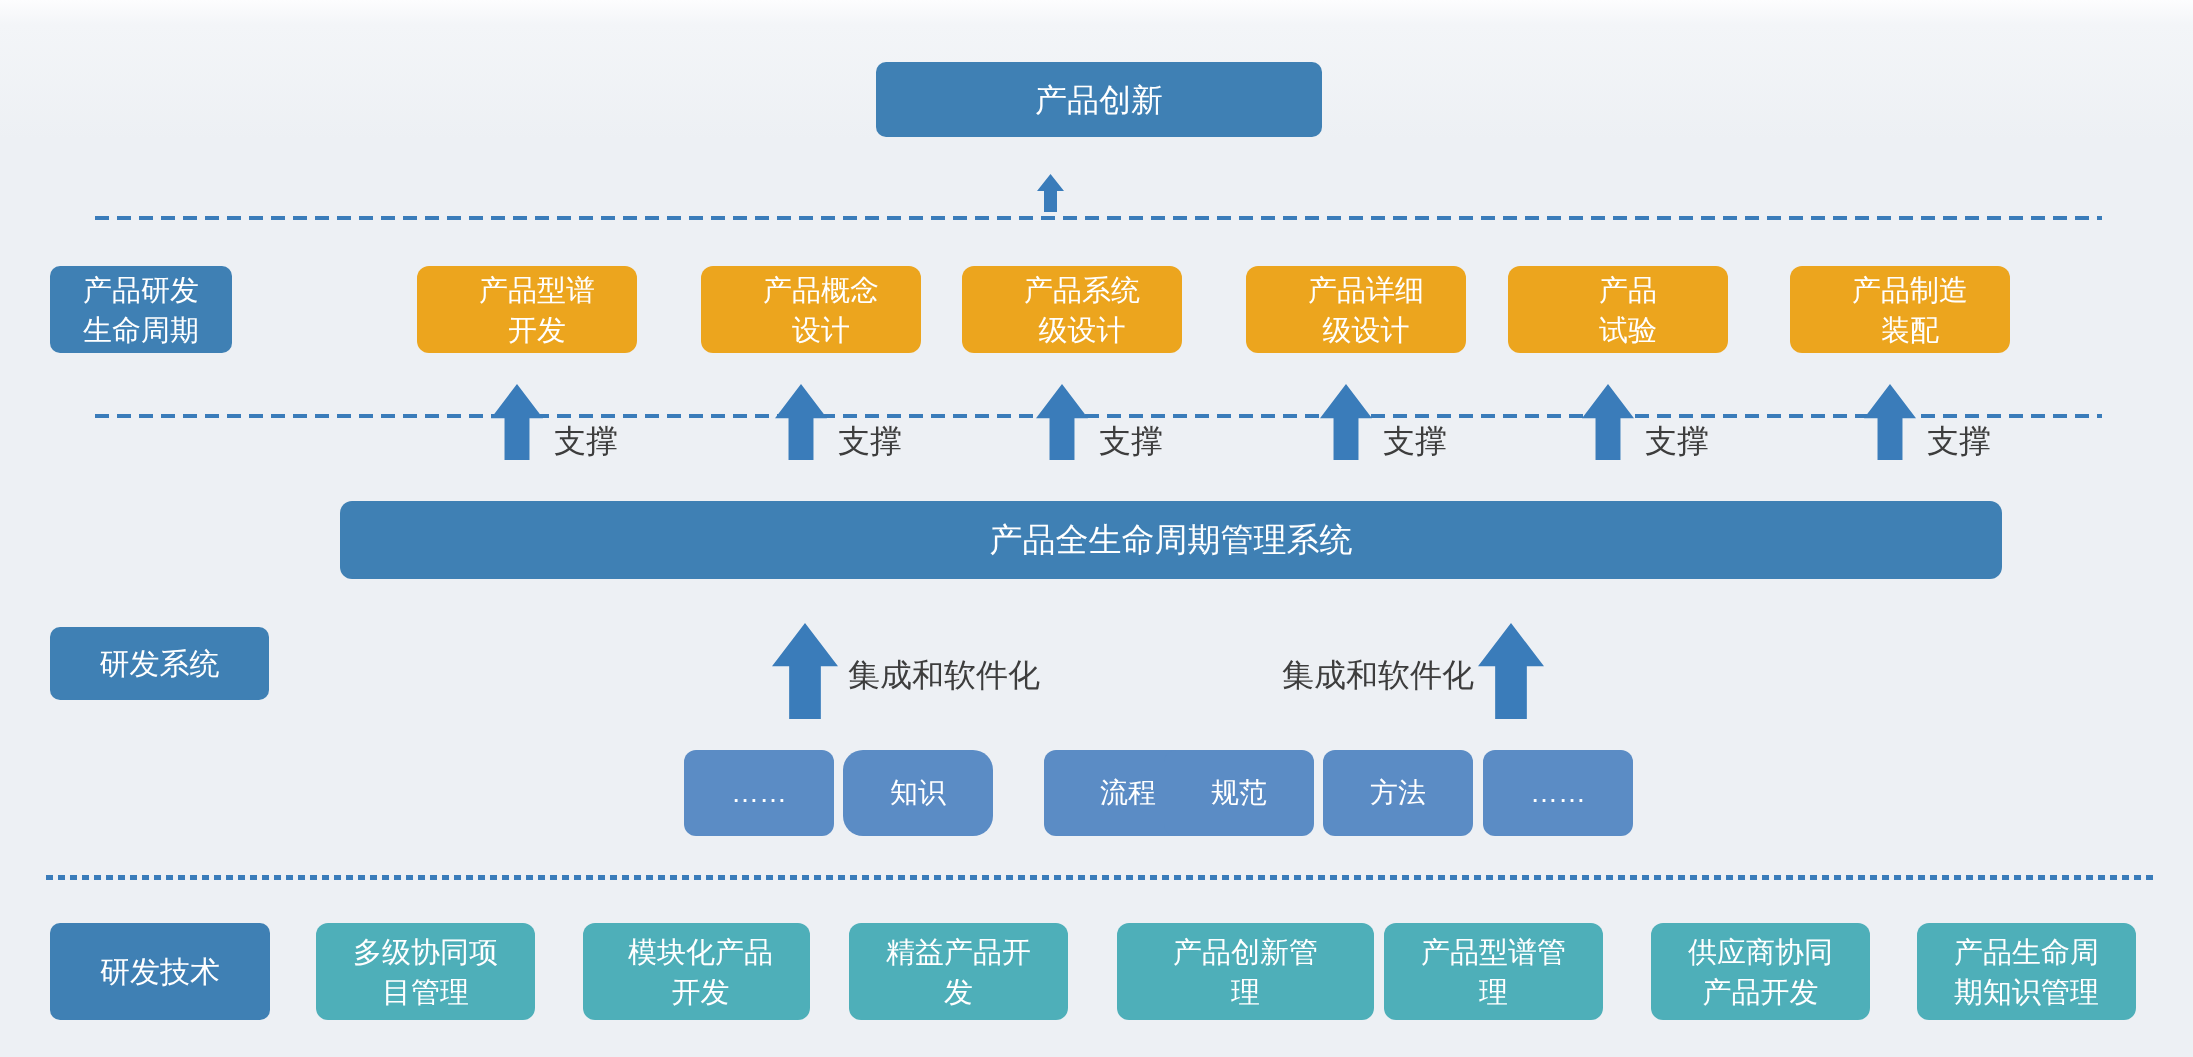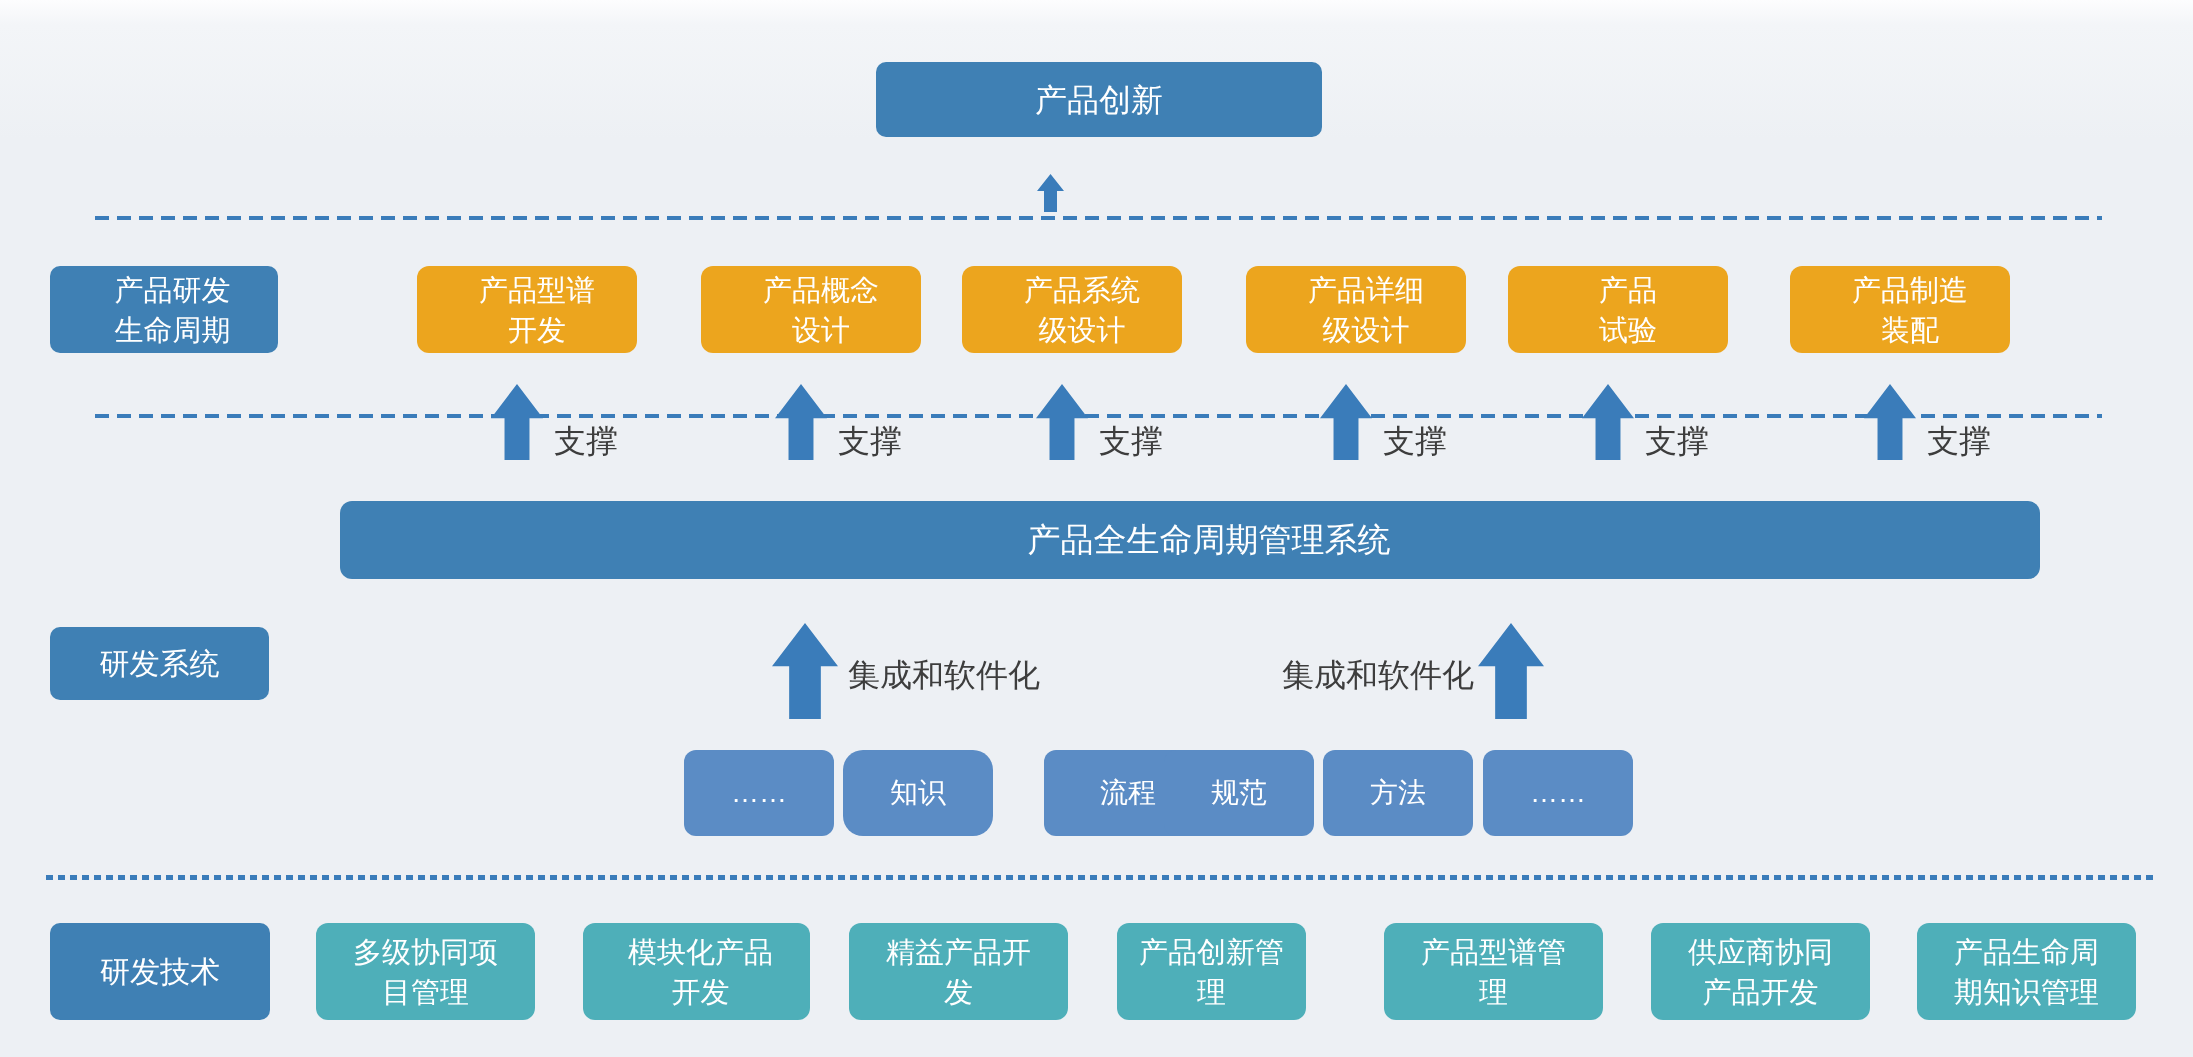--- a/index.html
+++ b/index.html
@@ -60,21 +60,21 @@
 
 <div class="canvas">
 
 
   <div class="box blue f32" style="left:876px;top:62px;width:446px;height:75px;">产品创新</div>
 
   <div class="arrow" style="left:1037px;top:174px;width:27px;height:38px;"></div>
 
   <div class="dashline" style="left:95px;top:216px;width:2007px;"></div>
 
-  <div class="box blue f29" style="left:50px;top:266px;width:211px;height:87px;padding-left:17px;">产品研发
+  <div class="box blue f29" style="left:50px;top:266px;width:182px;height:87px;">产品研发
 生命周期</div>
 
   <div class="box orange f29" style="left:417px;top:266px;width:200px;height:87px;">产品型谱
 开发</div>
   <div class="box orange f29" style="left:701px;top:266px;width:200px;height:87px;">产品概念
 设计</div>
   <div class="box orange f29" style="left:962px;top:266px;width:200px;height:87px;">产品系统
 级设计</div>
   <div class="box orange f29" style="left:1246px;top:266px;width:200px;height:87px;">产品详细
 级设计</div>
@@ -92,21 +92,21 @@
   <div class="arrow" style="left:1582px;top:384px;width:52px;height:76px;"></div>
   <div class="arrow" style="left:1864px;top:384px;width:52px;height:76px;"></div>
 
   <div class="note" style="left:554px;top:424px;">支撑</div>
   <div class="note" style="left:838px;top:424px;">支撑</div>
   <div class="note" style="left:1099px;top:424px;">支撑</div>
   <div class="note" style="left:1383px;top:424px;">支撑</div>
   <div class="note" style="left:1645px;top:424px;">支撑</div>
   <div class="note" style="left:1927px;top:424px;">支撑</div>
 
-  <div class="box bar" style="left:340px;top:501px;width:1662px;height:78px;padding-left:38px;">产品全生命周期管理系统</div>
+  <div class="box bar" style="left:340px;top:501px;width:1662px;height:78px;">产品全生命周期管理系统</div>
 
   <div class="box blue f30" style="left:50px;top:627px;width:219px;height:73px;font-family:Liberation Serif, serif;">研发系统</div>
 
   <div class="arrow" style="left:772px;top:623px;width:66px;height:96px;"></div>
   <div class="note" style="left:848px;top:658px;">集成和软件化</div>
 
   <div class="note" style="left:1282px;top:658px;">集成和软件化</div>
   <div class="arrow" style="left:1478px;top:623px;width:66px;height:96px;"></div>
 
   <div class="box lightblue f28" style="left:684px;top:750px;width:150px;height:86px;">……</div>
@@ -119,21 +119,21 @@
   <div class="dotline" style="left:46px;top:875px;width:2110px;"></div>
 
   <div class="box blue f30" style="left:50px;top:923px;width:220px;height:97px;">研发技术</div>
 
   <div class="box teal f29" style="left:316px;top:923px;width:219px;height:97px;">多级协同项
 目管理</div>
   <div class="box teal f29" style="left:583px;top:923px;width:219px;height:97px;padding-left:8px;">模块化产品
 开发</div>
   <div class="box teal f29" style="left:849px;top:923px;width:219px;height:97px;">精益产品开
 发</div>
-  <div class="box teal f29" style="left:1117px;top:923px;width:189px;height:97px;">产品创新管
+  <div class="box teal f29" style="left:1117px;top:923px;width:257px;height:97px;">产品创新管
 理</div>
   <div class="box teal f29" style="left:1384px;top:923px;width:219px;height:97px;">产品型谱管
 理</div>
   <div class="box teal f29" style="left:1651px;top:923px;width:219px;height:97px;">供应商协同
 产品开发</div>
   <div class="box teal f29" style="left:1917px;top:923px;width:219px;height:97px;">产品生命周
 期知识管理</div>
 
 </div>
 

